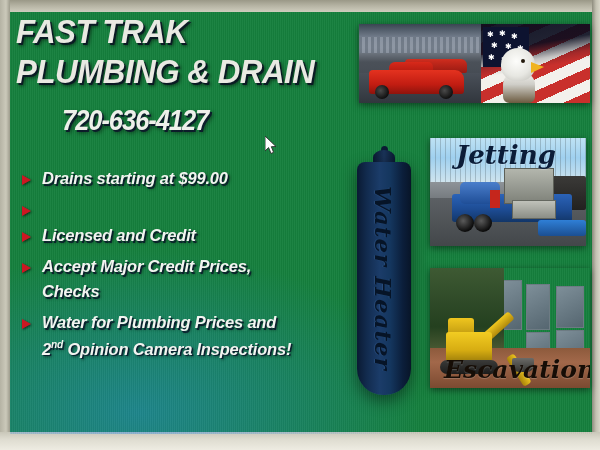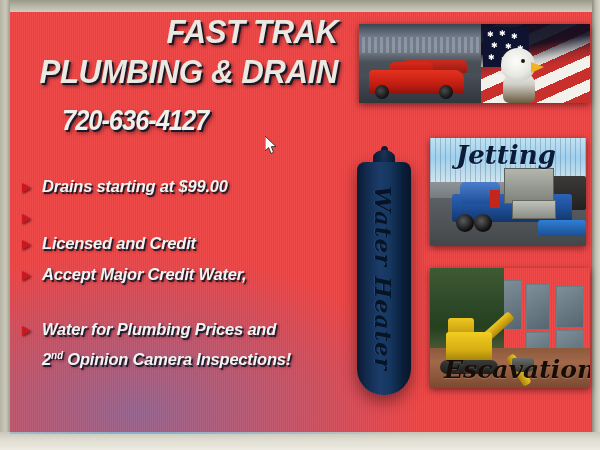--- a/index.html
+++ b/index.html
@@ -6,22 +6,21 @@
     margin: 0;
     padding: 0;
     background: #1a1a1a;
   }
   #screen {
     position: relative;
     width: 600px;
     height: 450px;
     overflow: hidden;
     font-family: "Liberation Sans", sans-serif;
-    background: #ef4444;
-    text-align: right;
+    background: #15803d;
   }
 
   
   .border-top {
     position: absolute; left: 0; top: 0; width: 600px; height: 12px;
     background: linear-gradient(180deg, #9a9887 0%, #b4b2a2 45%, #cfcdbe 100%);
   }
   .border-left {
     position: absolute; left: 0; top: 0; width: 10px; height: 450px;
     background: linear-gradient(90deg, #b5b3a4 0%, #cbc9ba 60%, #9d9b8c 100%);
@@ -116,21 +115,20 @@
   .bullets {
     position: absolute;
     left: 22px;
     top: 168px;
     width: 330px;
   }
   .bullet-row {
     display: flex;
     align-items: flex-start;
     margin-bottom: 9px;
-    margin-top: 8px;
   }
   .bullet-row.nomark { margin-bottom: 4px; }
   .tri {
     flex: 0 0 auto;
     width: 0; height: 0;
     border-left: 9px solid #cc1722;
     border-top: 5px solid transparent;
     border-bottom: 5px solid transparent;
     margin-top: 7px;
     margin-right: 11px;
@@ -146,21 +144,20 @@
     line-height: 1.32;
     color: #f2f4f0;
     text-shadow:
       1.5px 1.5px 0 rgba(9,20,42,0.8),
       2px 2px 3px rgba(0,0,0,0.5);
     letter-spacing: -0.2px;
   }
   .btext sup {
     font-size: 0.62em;
     vertical-align: super;
-    font-family: Liberation Mono, monospace;
   }
 
   
   .heater-wrap {
     position: absolute;
     left: 357px;
     top: 150px;
     width: 54px;
     height: 245px;
   }
@@ -425,24 +422,25 @@
     </div>
     <div class="bullet-row">
       <span class="tri"></span>
     </div>
     <div class="bullet-row">
       <span class="tri"></span>
       <span class="btext">Licensed and Credit</span>
     </div>
     <div class="bullet-row nomark">
       <span class="tri"></span>
-      <span class="btext">Accept Major Credit Water,</span>
+      <span class="btext">Accept Major Credit Prices,</span>
     </div>
     <div class="bullet-row">
       <span class="tri blank"></span>
+      <span class="btext">Checks</span>
     </div>
     <div class="bullet-row nomark">
       <span class="tri"></span>
       <span class="btext">Water for Plumbing Prices and</span>
     </div>
     <div class="bullet-row">
       <span class="tri blank"></span>
       <span class="btext"><span>2</span><sup>nd</sup><span> Opinion Camera Inspections!</span></span>
     </div>
   </div>

